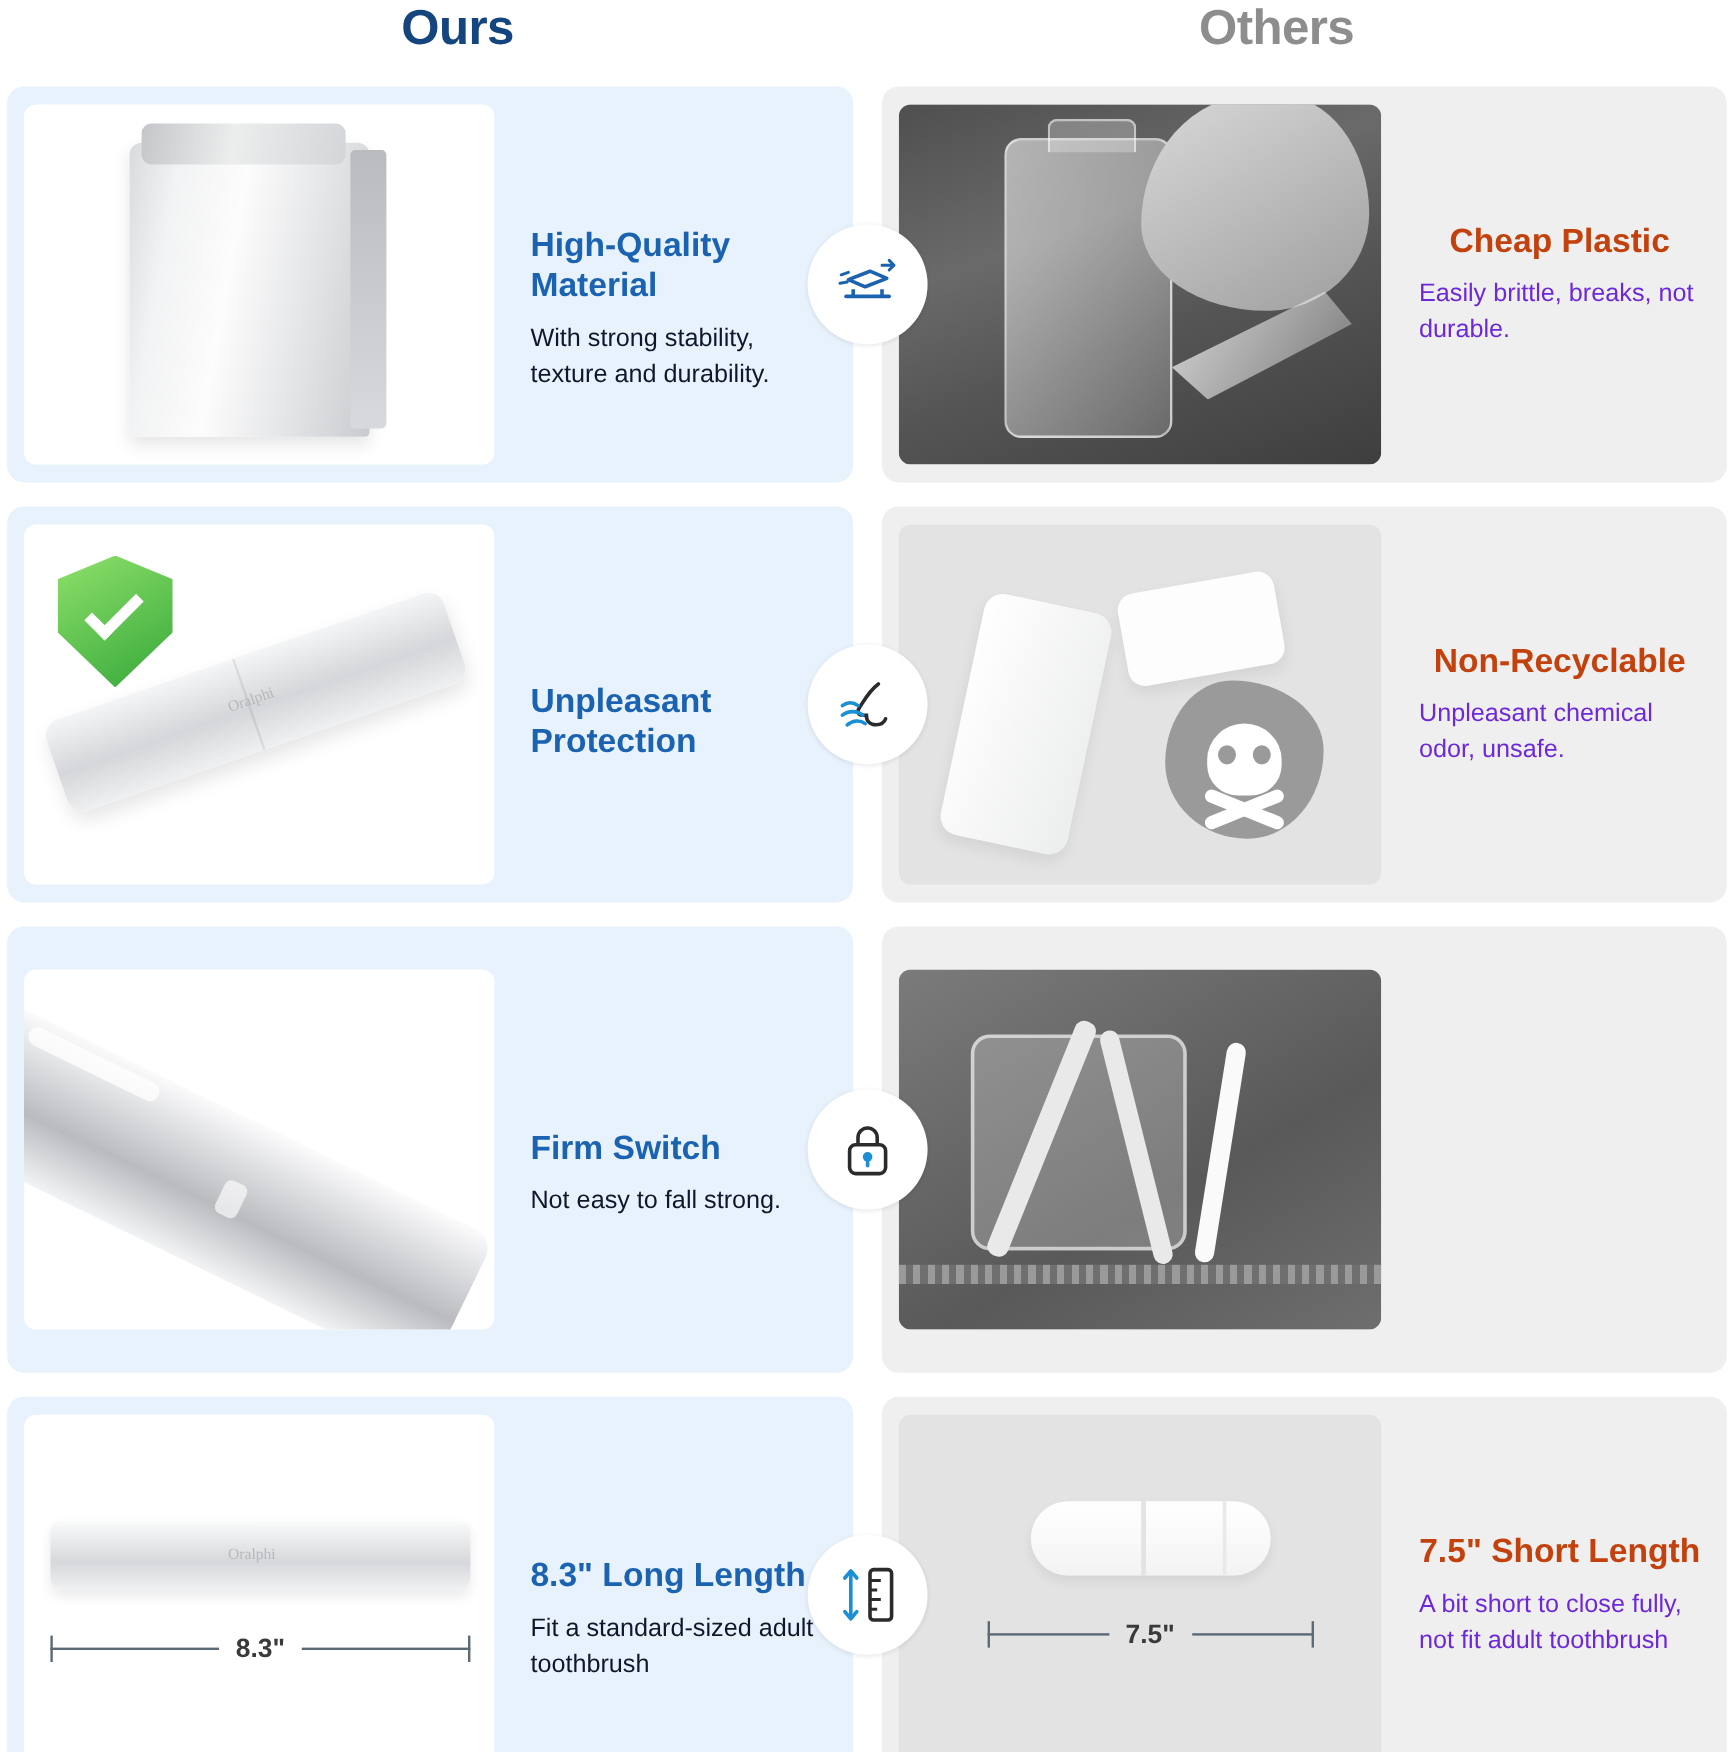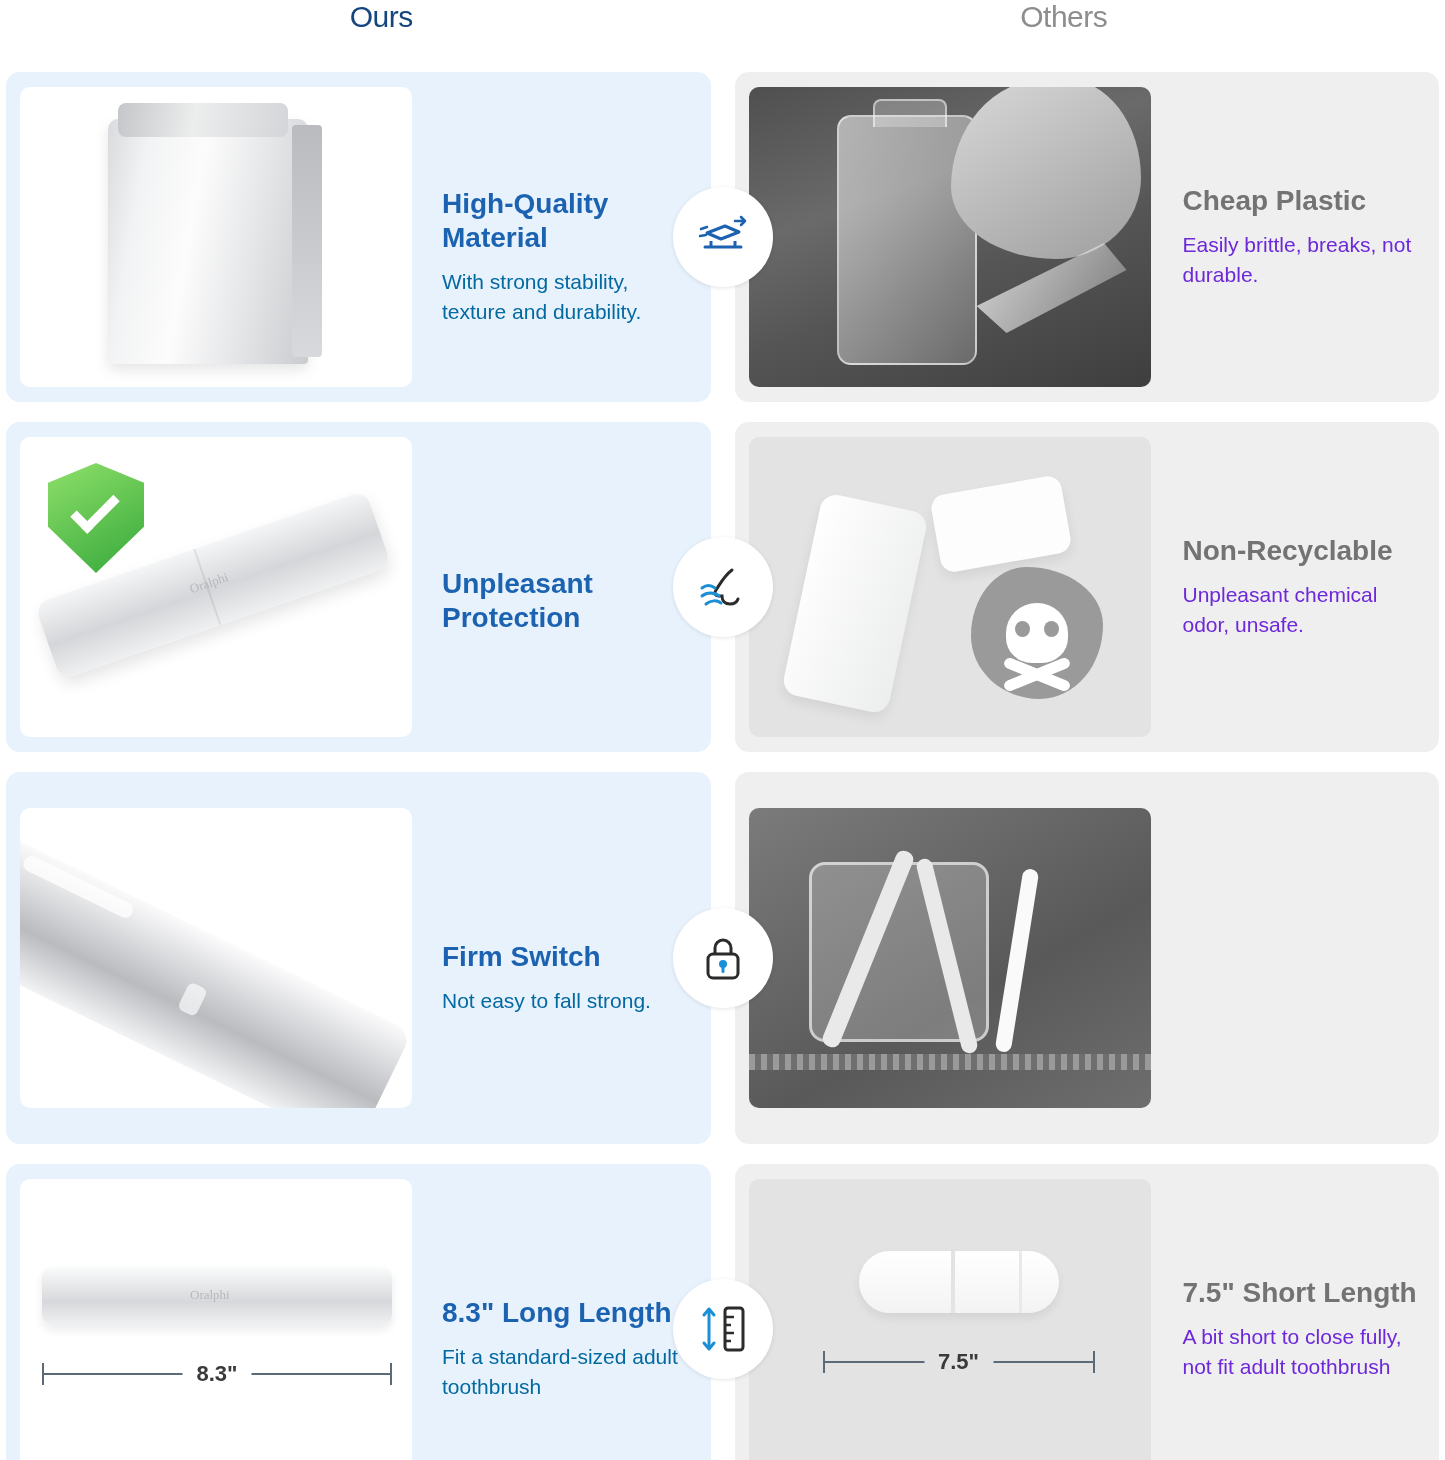--- a/index.html
+++ b/index.html
@@ -14,22 +14,22 @@
 
   
   .header-row {
     display: flex;
     height: 72px;
     align-items: flex-start;
   }
   .header-ours, .header-others {
     flex: 1 1 0;
     text-align: center;
-    font-size: 30px;
-    font-weight: normal;
+    font-size: 41px;
+    font-weight: bold;
     letter-spacing: -0.5px;
   }
   .header-ours { color: #14457f; padding-left: 40px; }
   .header-others { color: #8d8d8d; padding-right: 40px; }
 
   
   .grid {
     display: flex;
     flex-direction: column;
     gap: 20px;
@@ -70,25 +70,25 @@
   .txt.ours-txt { padding-left: 16px; margin-top: 40px; }
   .txt.others-txt { padding-left: 18px; }
 
   .title {
     font-size: 28px;
     font-weight: bold;
     line-height: 1.22;
     margin-bottom: 12px;
   }
   .title.blue { color: #1b63b0; }
-  .title.dark { color: #737373; }
+  .title.dark { color: #c2410c; text-align: center; }
   .desc {
     font-size: 21px;
     line-height: 1.42;
-    color: #0369a1;
+    color: #0f172a;
   }
   .desc.grey { color: #6d28d9; }
 
   
   .badge {
     position: absolute;
     width: 100px;
     height: 100px;
     border-radius: 50%;
     background: #ffffff;

